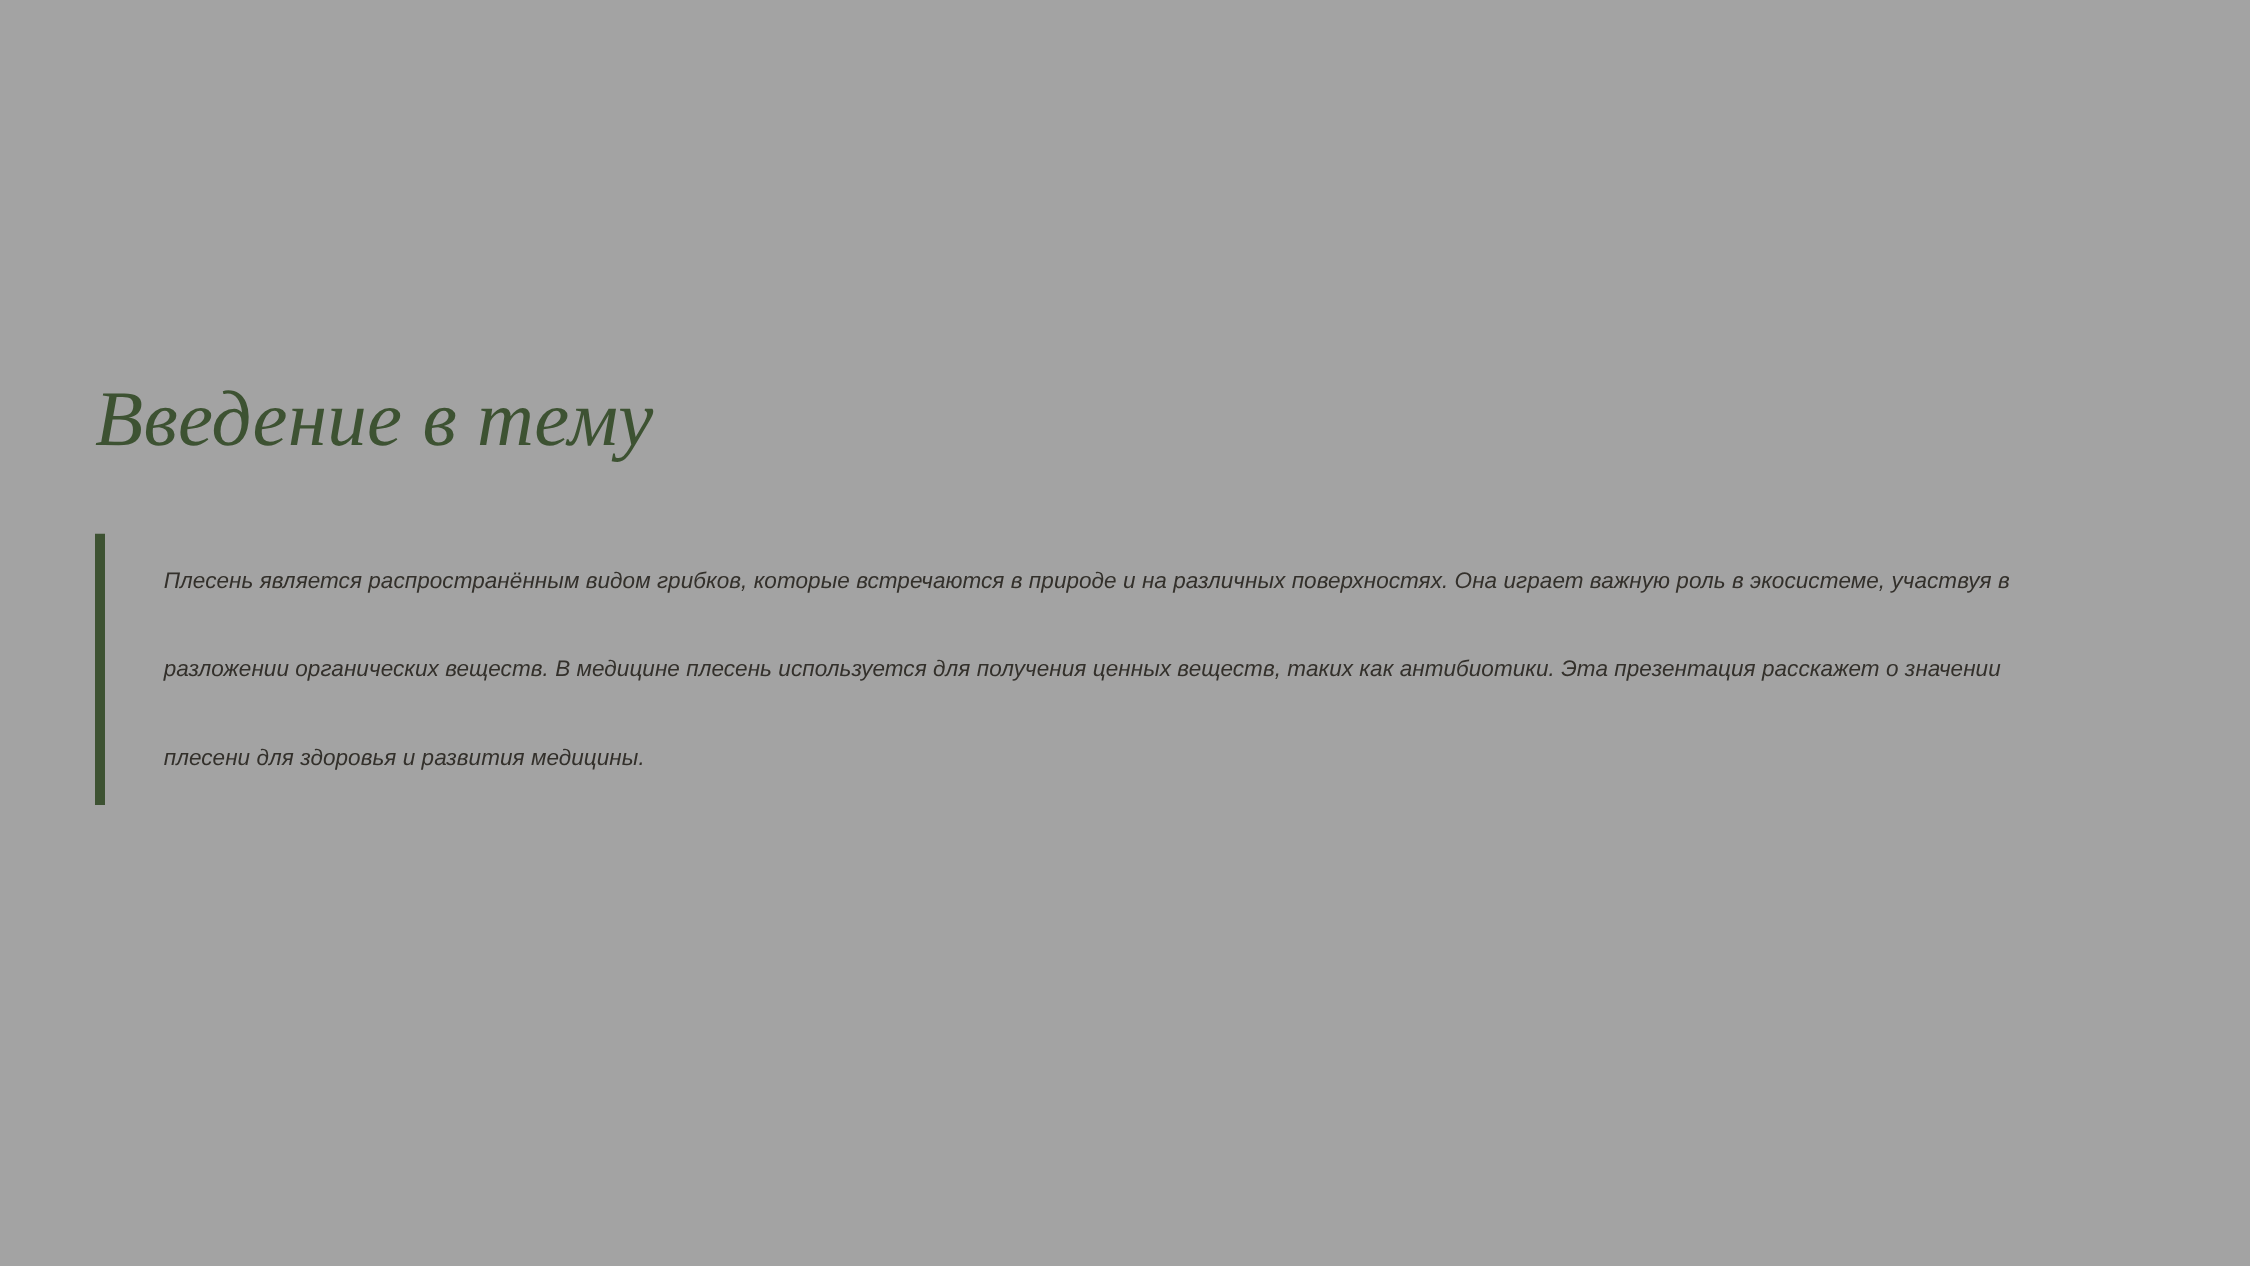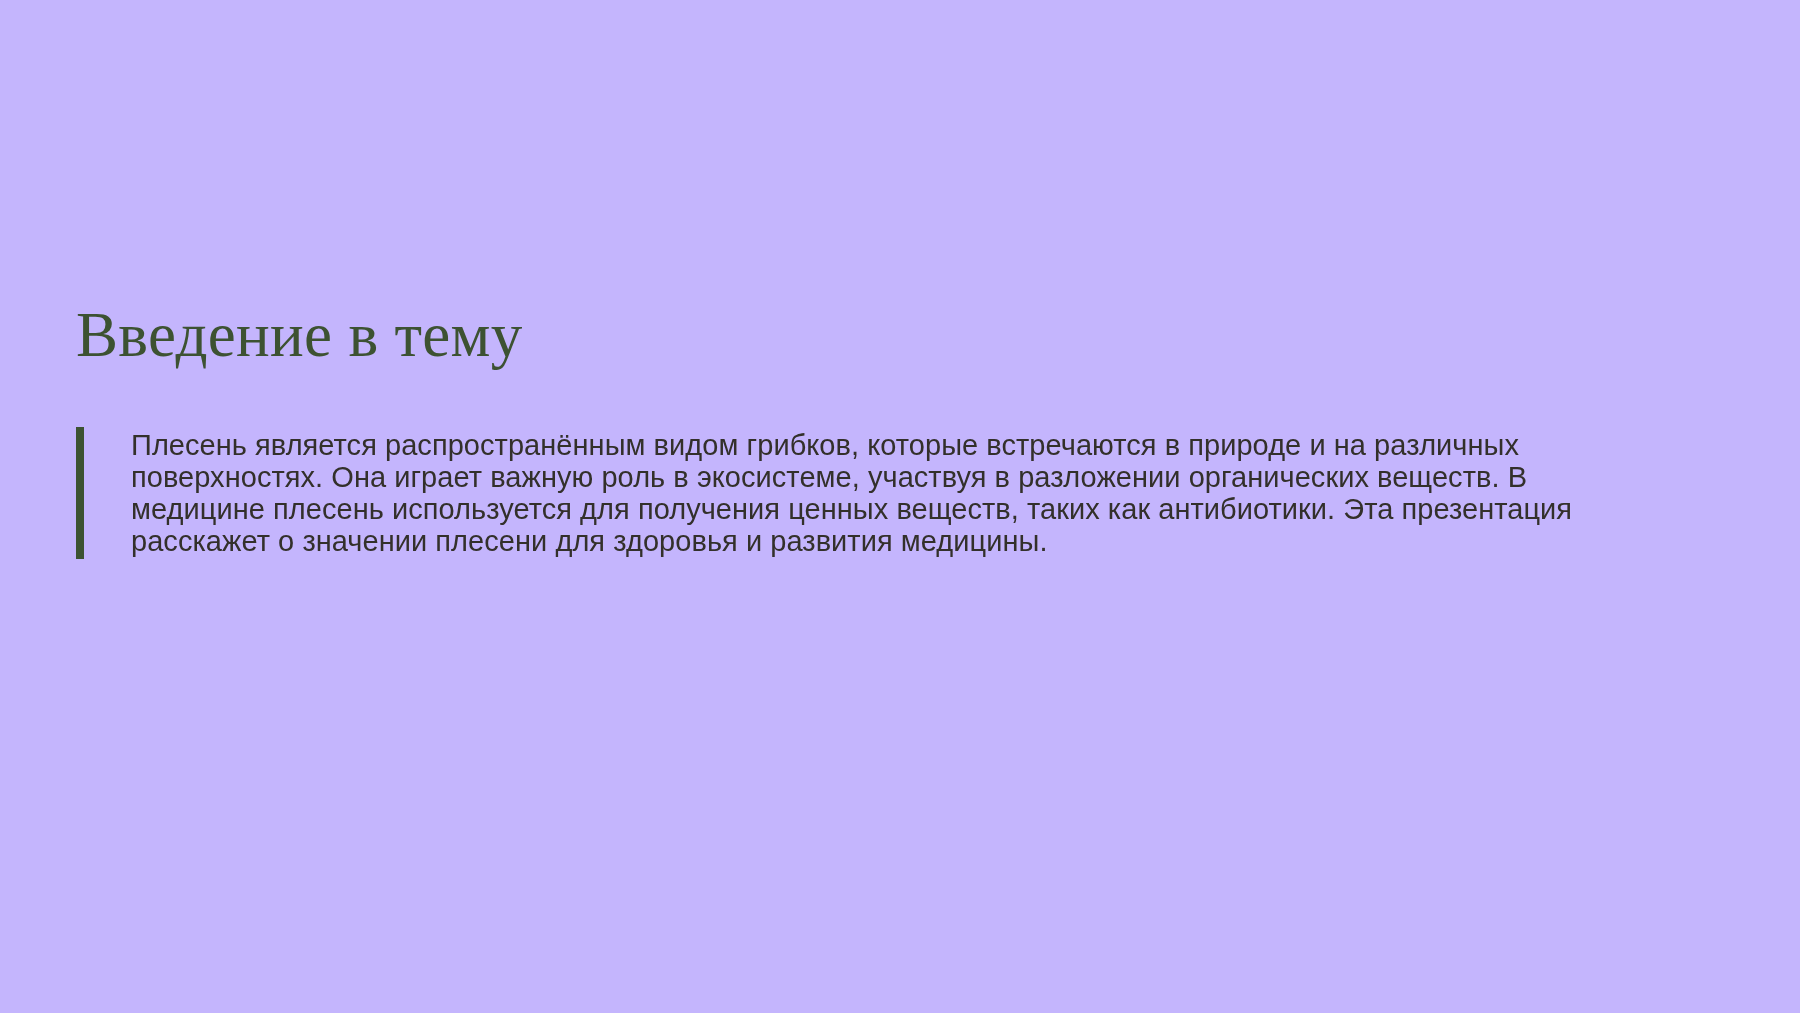--- a/index.html
+++ b/index.html
@@ -11,22 +11,23 @@
     width: 1800px;
     height: 1013px;
     overflow: hidden;
     background: #FDF3E3;
     font-family: "Liberation Sans", sans-serif;
   }
   .slide {
     position: relative;
     width: 1800px;
     height: 1013px;
-    background: #c4b5fd;
+    background: #a3a3a3;
     box-sizing: border-box;
+    font-style: italic;
   }
   .slide-content {
     position: absolute;
     left: 76px;
     top: 300px;
     width: 1600px;
   }
   .slide-title {
     font-family: "Liberation Serif", "DejaVu Serif", serif;
     font-size: 63px;
@@ -53,23 +54,23 @@
   .body-text-wrap {
     flex: 1 1 auto;
     padding-left: 47px;
     padding-top: 2px;
     padding-bottom: 2px;
   }
   .body-text {
     margin: 0;
     padding: 0;
     font-family: "Liberation Sans", "DejaVu Sans", sans-serif;
-    font-size: 29px;
+    font-size: 18px;
     font-weight: 400;
-    line-height: 32px;
+    line-height: 71px;
     color: #33302B;
     max-width: 1520px;
     text-align: left;
     letter-spacing: 0.05px;
   }
 </style>
 </head>
 <body>
 
 <div class="slide">

